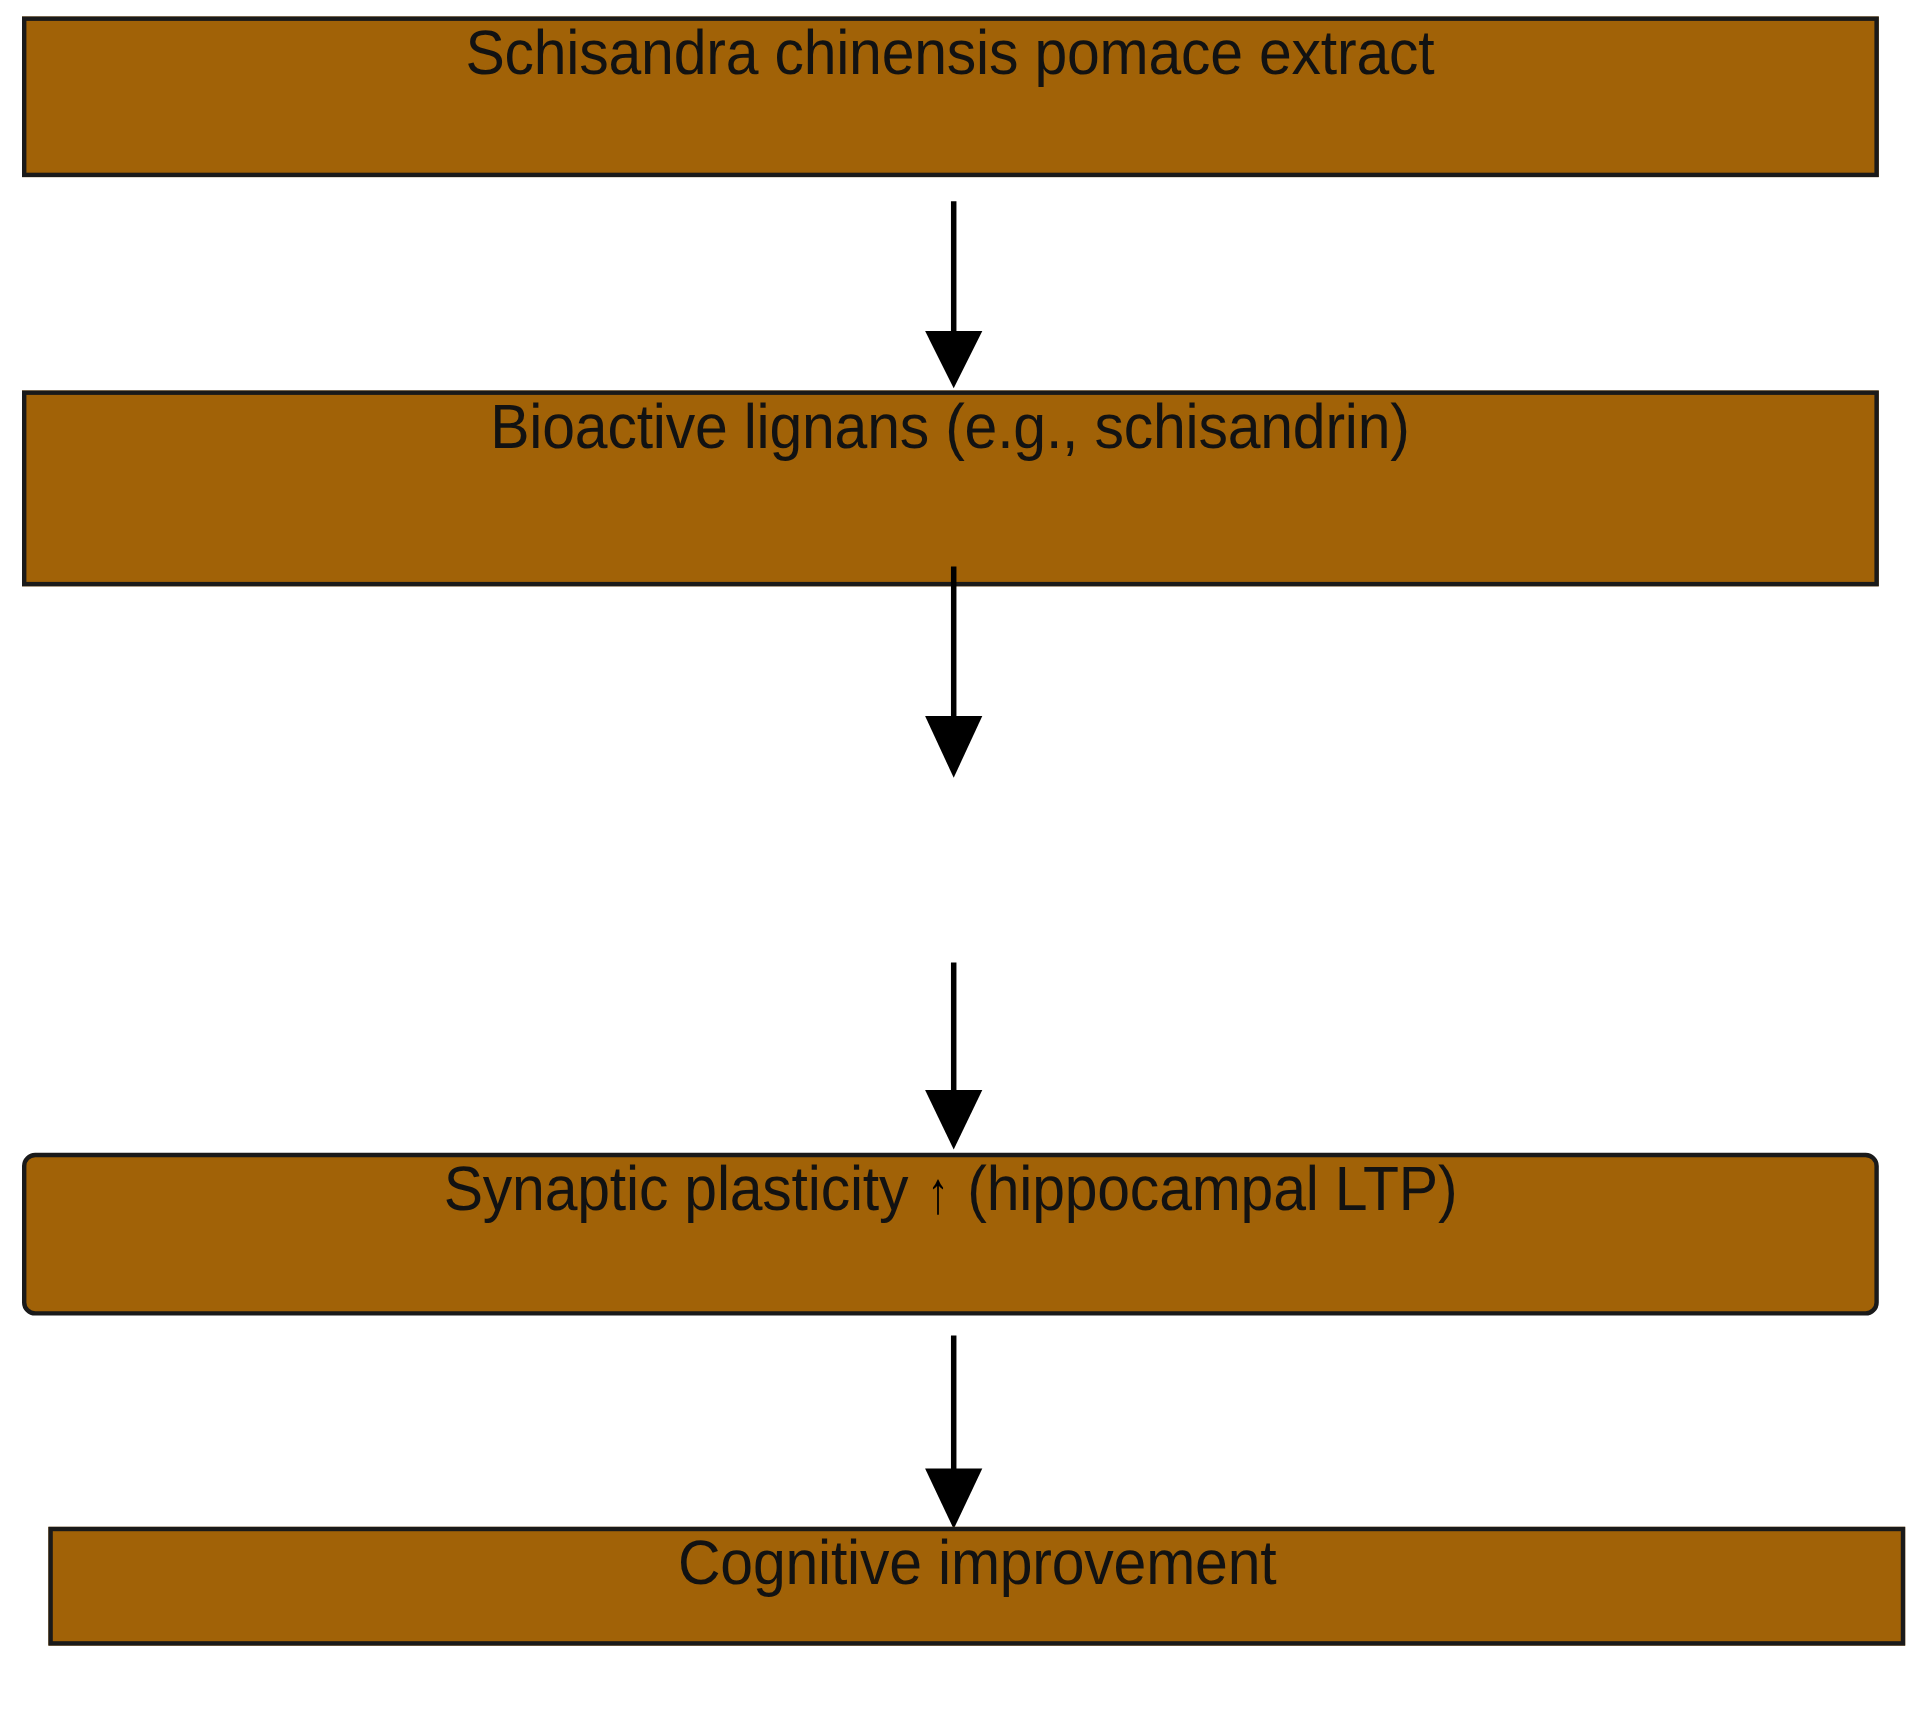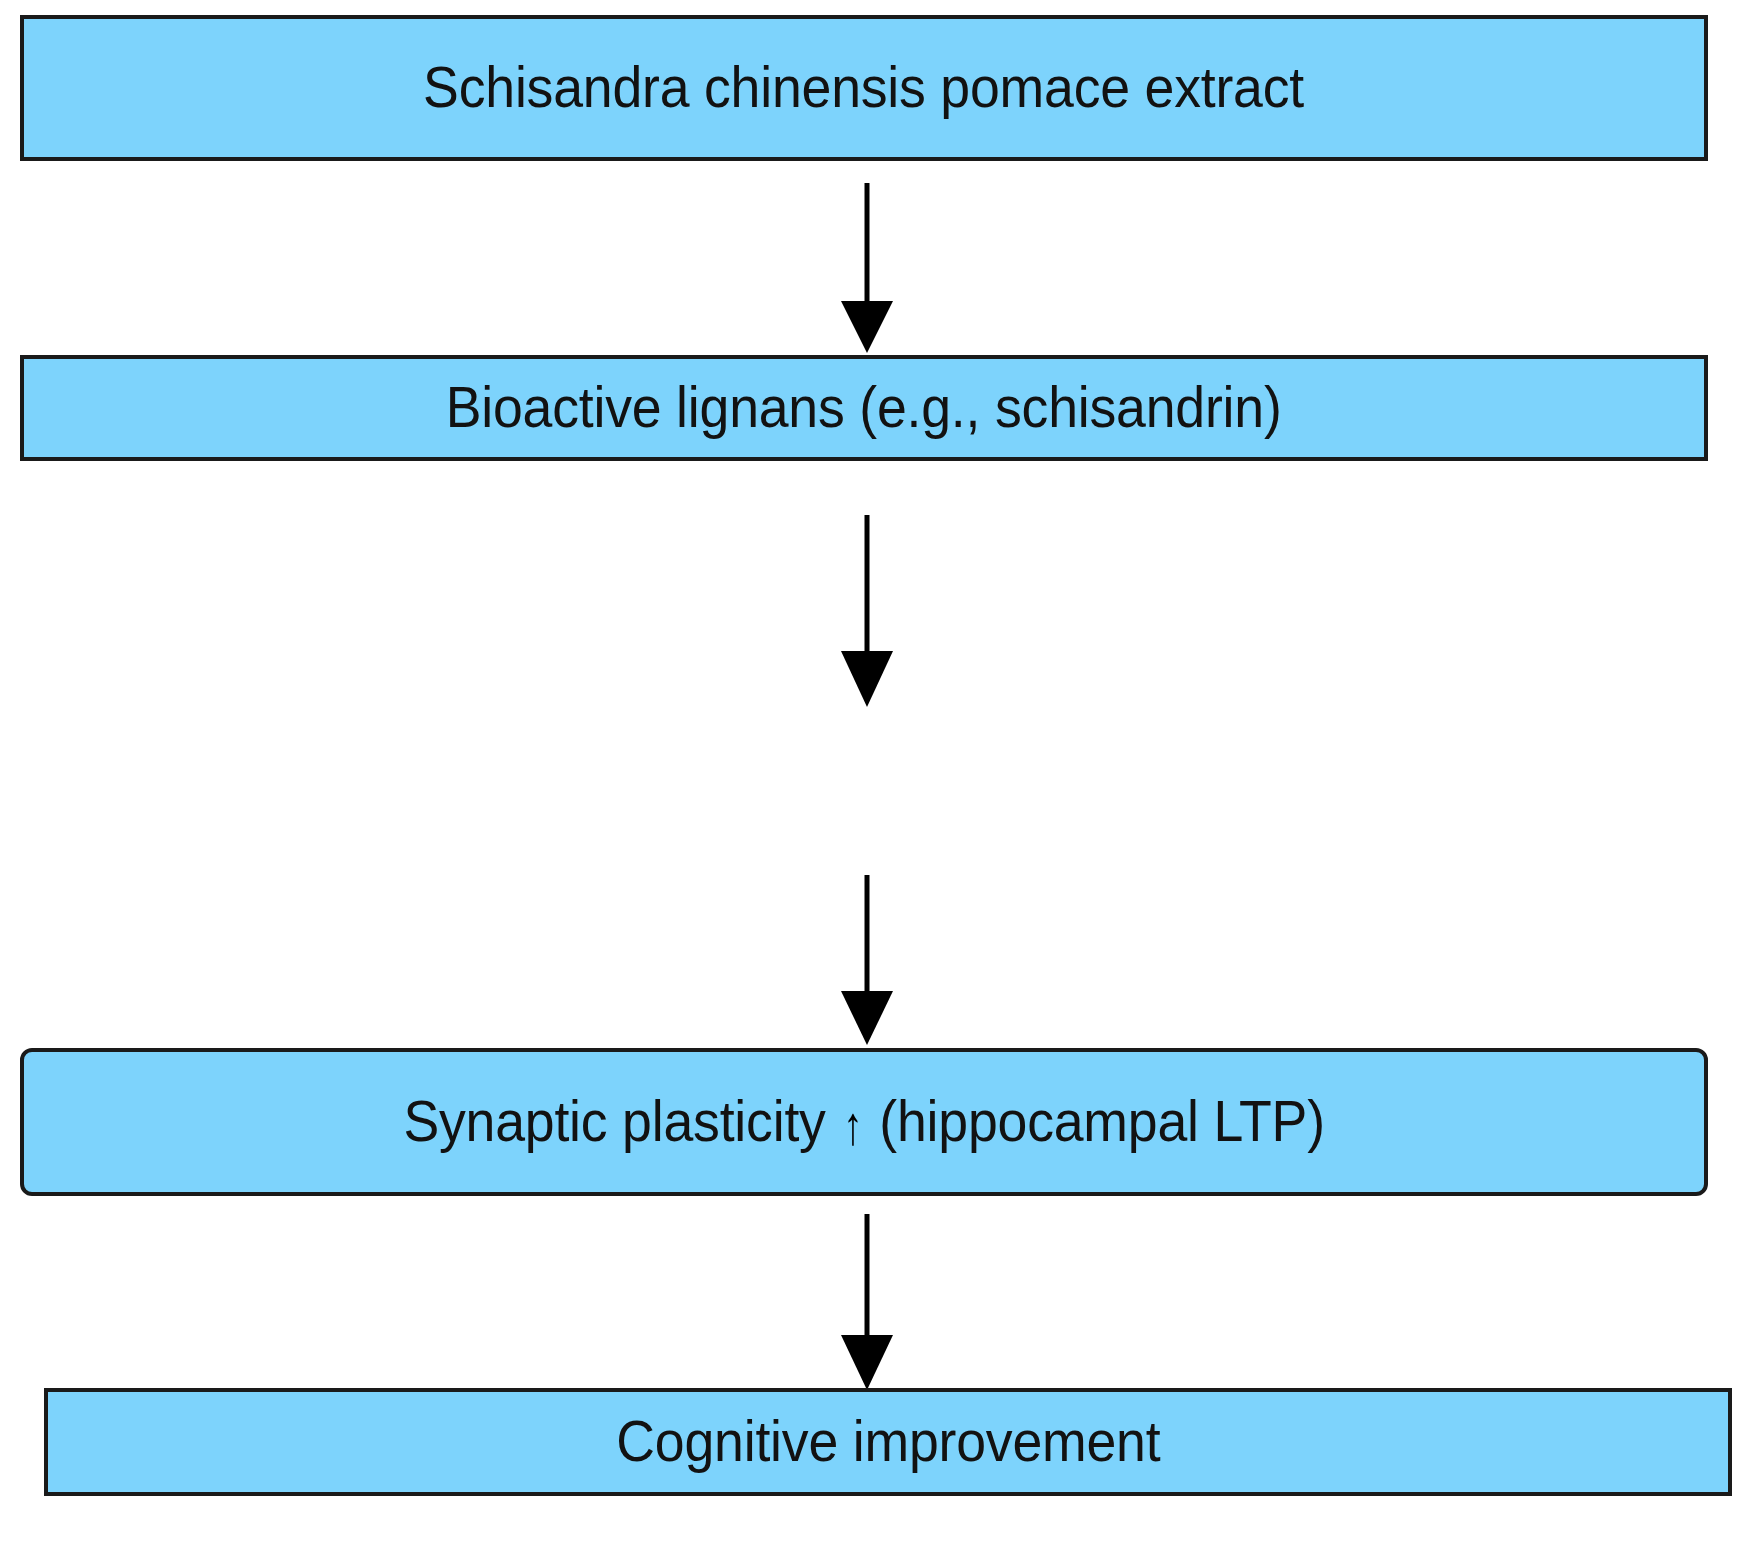--- a/index.html
+++ b/index.html
@@ -17,23 +17,23 @@
     font-family: "Liberation Sans", "DejaVu Sans", sans-serif;
     overflow: hidden;
   }
 
   .flow-node {
     position: absolute;
     left: 20px;
     width: 1688px;
     box-sizing: border-box;
     border: 4px solid #1a1a1a;
-    background: #7dd3fc;
+    background: #a16207;
     display: flex;
-    align-items: center;
+    align-items: flex-start;
     justify-content: center;
   }
 
   .flow-node-label {
     font-size: 57px;
     line-height: 1.05;
     color: #121212;
     letter-spacing: -0.2px;
     white-space: nowrap;
     text-align: center;
@@ -46,21 +46,21 @@
     font-size: 52px;
     font-weight: 700;
     line-height: 1;
     display: inline-block;
     vertical-align: -2px;
     transform: scaleX(0.8) scaleY(1.04);
     color: #000000;
   }
 
   .node-1 { top: 15px;   height: 146px; }
-  .node-2 { top: 355px;  height: 106px; }
+  .node-2 { top: 355px;  height: 178px; }
   .node-3 { top: 712px;  height: 149px; }
   .node-4 { top: 1048px; height: 148px; border-radius: 12px; }
   .node-5 { top: 1388px; height: 108px; margin-left: 24px; }
 
   .flow-connector {
     position: absolute;
     left: 0;
     width: 1739px;
     pointer-events: none;
   }

